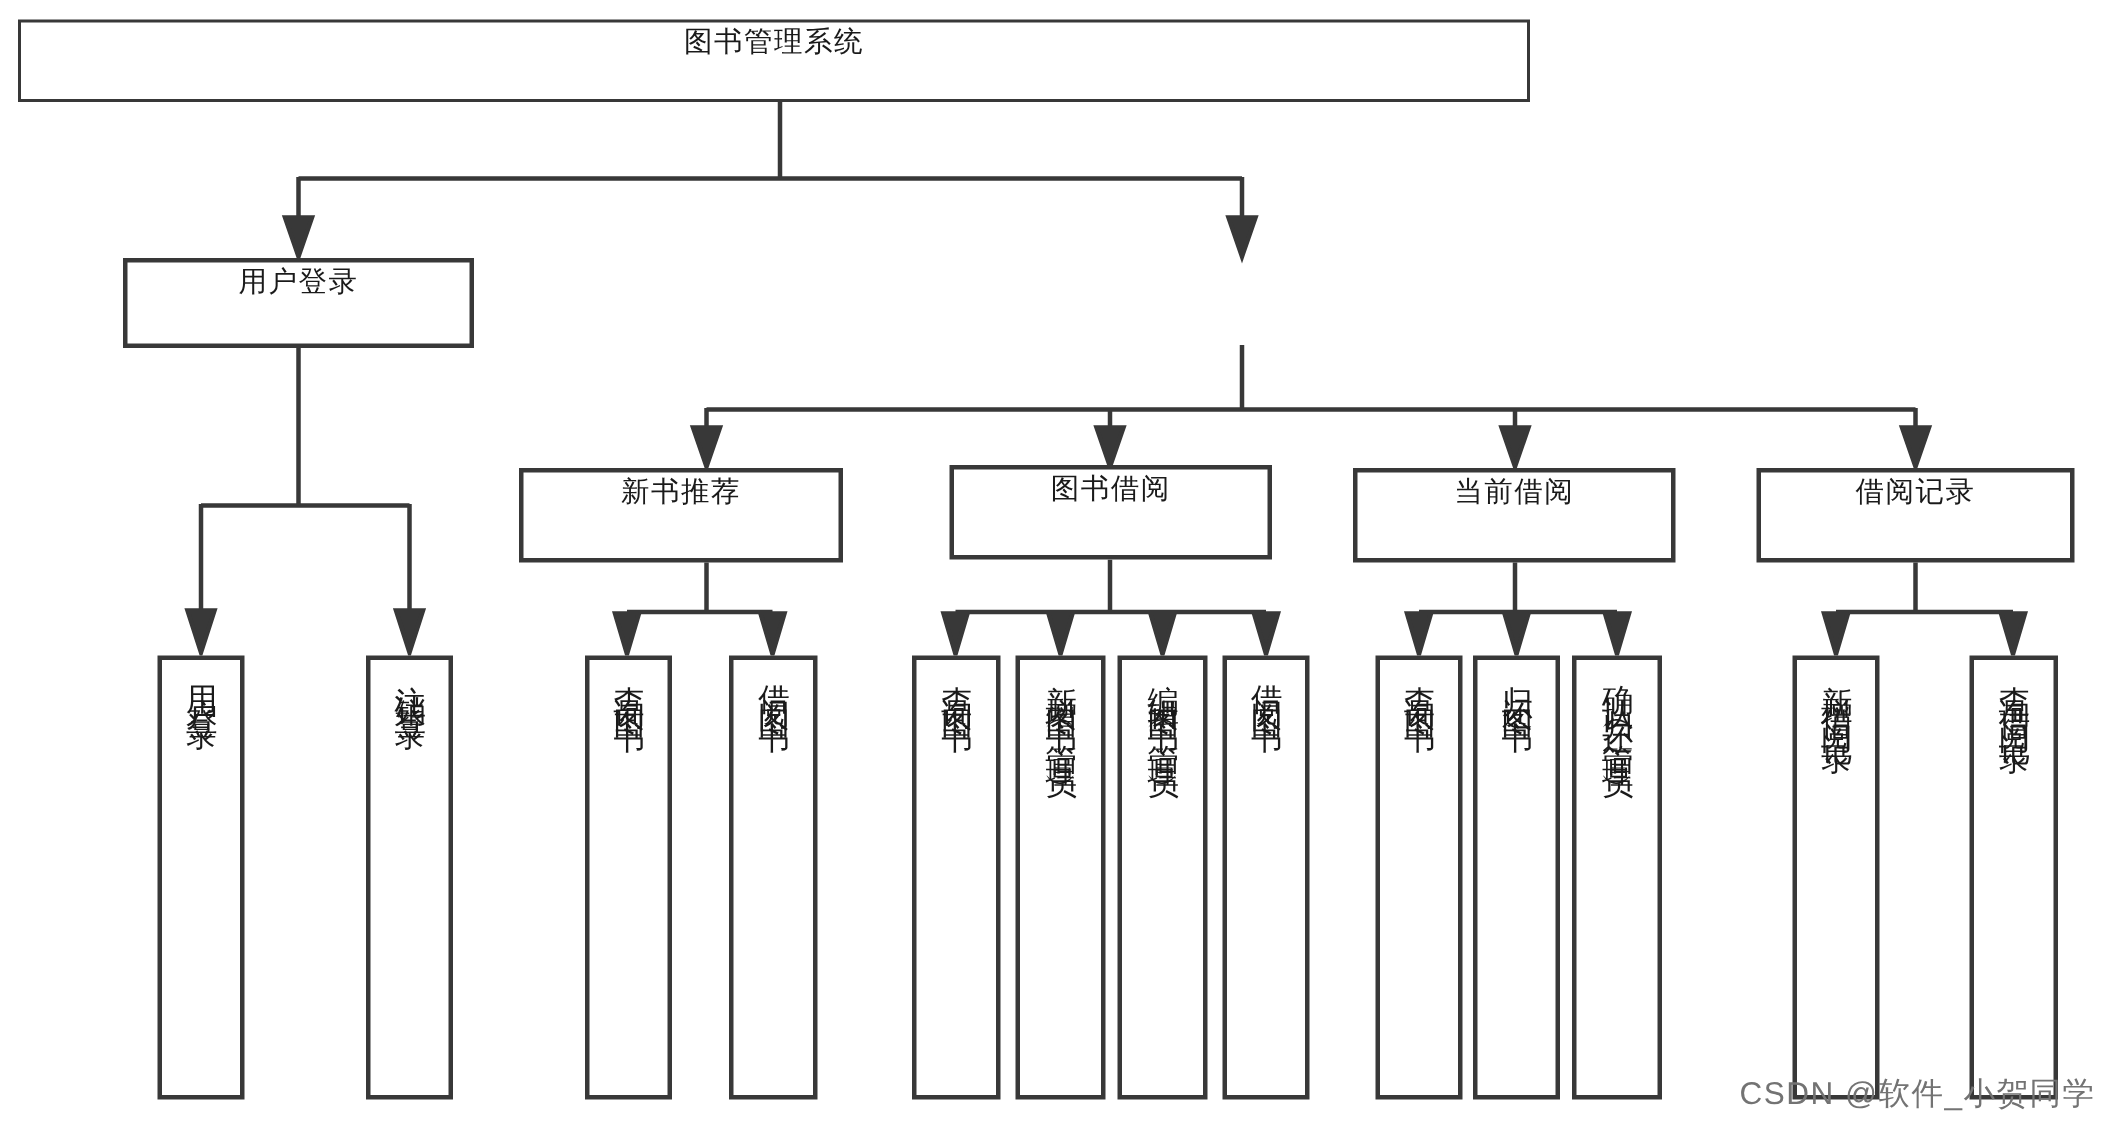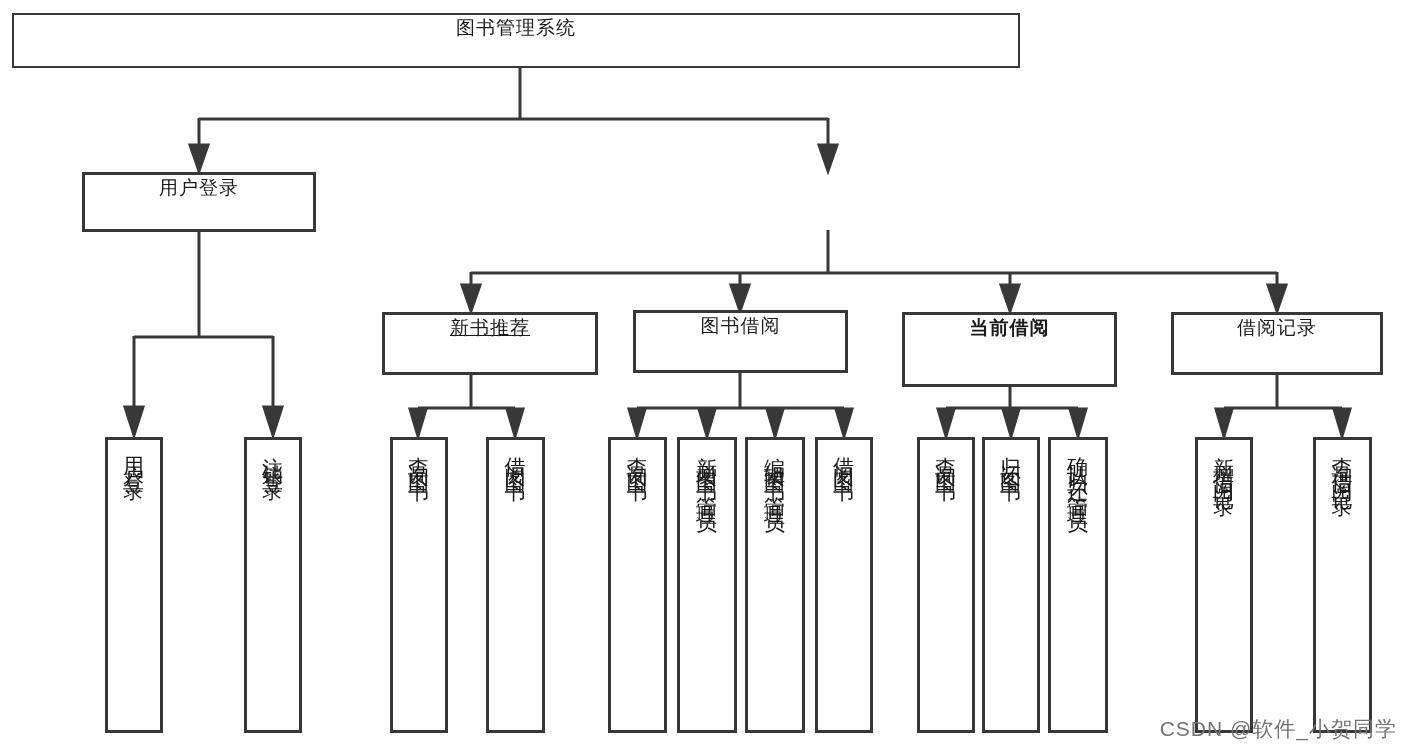--- a/index.html
+++ b/index.html
@@ -95,27 +95,27 @@
   </svg>
 
   <div class="box root h" style="left:12px;top:13px;width:1008px;height:55px;">
     <span>图书管理系统</span>
   </div>
 
   <div class="box h" style="left:82px;top:172px;width:234px;height:60px;">
     <span>用户登录</span>
   </div>
 
-  <div class="box h" style="left:382px;top:312px;width:216px;height:63px;text-decoration:underline;">
+  <div class="box h" style="left:346px;top:312px;width:216px;height:63px;">
     <span>新书推荐</span>
   </div>
   <div class="box h" style="left:633px;top:310px;width:215px;height:63px;">
     <span>图书借阅</span>
   </div>
-  <div class="box h" style="left:902px;top:312px;width:215px;height:75px;font-weight:bold;">
+  <div class="box h" style="left:902px;top:312px;width:215px;height:63px;">
     <span>当前借阅</span>
   </div>
   <div class="box h" style="left:1171px;top:312px;width:212px;height:63px;">
     <span>借阅记录</span>
   </div>
 
   <div class="box v" style="left:105px;top:437px;width:58px;height:296px;">
     <span>用户登录</span>
   </div>
   <div class="box v" style="left:244px;top:437px;width:58px;height:296px;">

